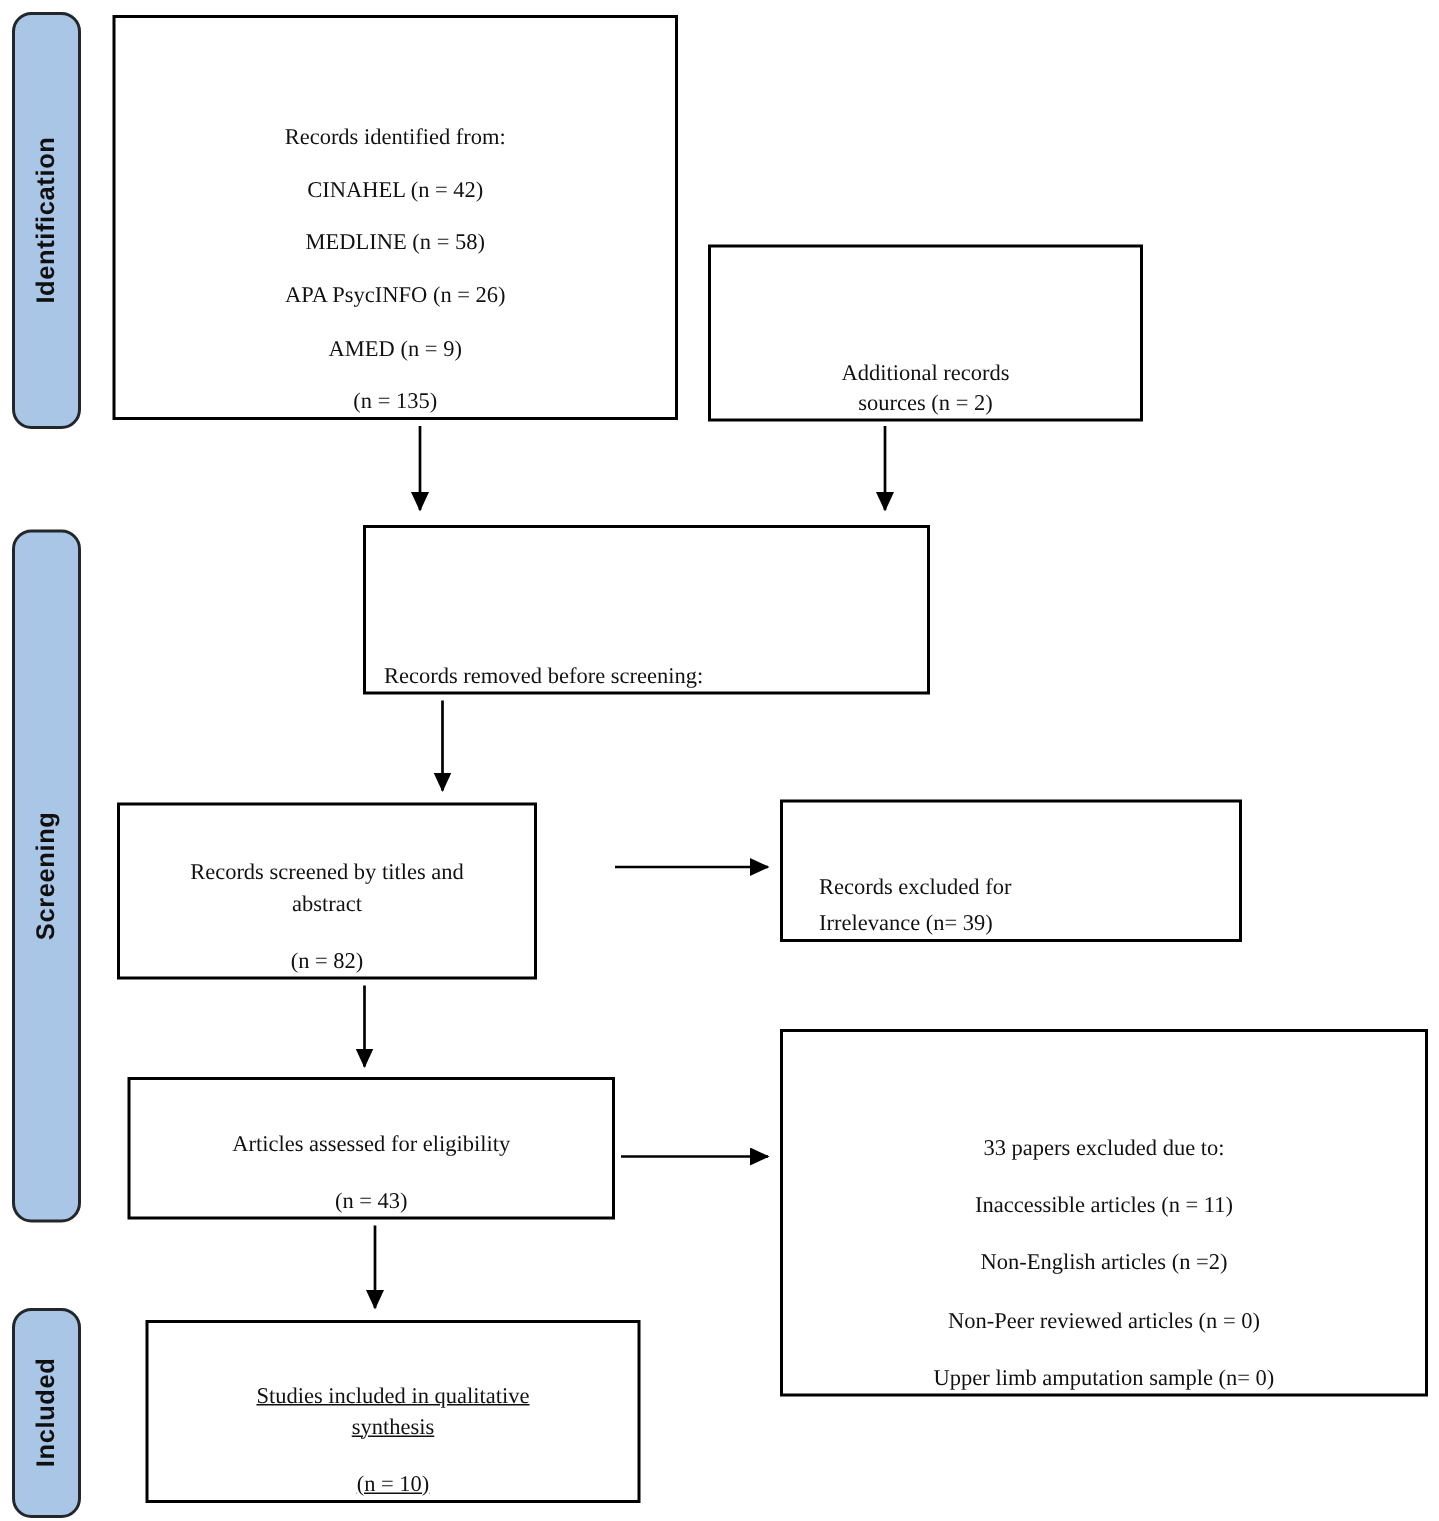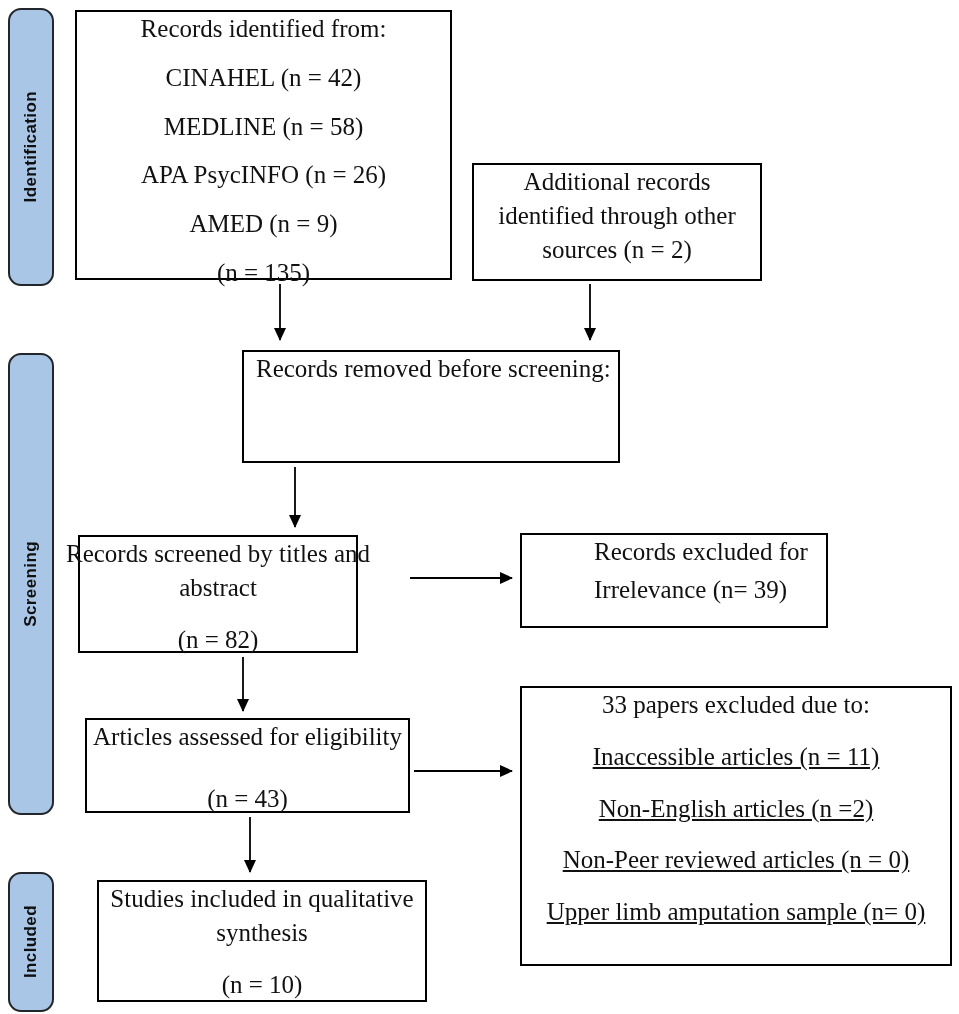--- a/index.html
+++ b/index.html
@@ -39,34 +39,34 @@
     letter-spacing: 0.4px;
     color: #101010;
     white-space: nowrap;
   }
   .box {
     position: absolute;
     background: #ffffff;
     border: 2px solid var(--box-border, #000000);
     display: flex;
     flex-direction: column;
-    justify-content: flex-start;
+    justify-content: flex-end;
     align-items: center;
     text-align: center;
-    font-size: 25px;
+    font-size: 15px;
     line-height: 1.35;
   }
   .box.left {
     align-items: flex-start;
     text-align: left;
   }
   .line { white-space: nowrap; }
   .gap1 > .line + .line { margin-top: 15px; }   
   .gap2 > .line + .line { margin-top: 14px; }   
-  .gap3 > .line + .line { margin-top: 18px; text-decoration: underline; }   
+  .gap3 > .line + .line { margin-top: 18px; }   
   .gap4 > .line + .line { margin-top: 4px; font-family: Liberation Serif, serif; }    
   .spaced { margin-top: 18px !important; }      
 </style>
 </head>
 <body>
 
 <div class="canvas">
 
   <svg class="arrows">
     <defs>
@@ -97,51 +97,50 @@
     <div class="line">Records identified from:</div>
     <div class="line">CINAHEL (n = 42)</div>
     <div class="line">MEDLINE (n = 58)</div>
     <div class="line">APA PsycINFO (n = 26)</div>
     <div class="line">AMED (n = 9)</div>
     <div class="line">(n = 135)</div>
   </div>
 
   <div class="box" style="left:472px; top:163px; width:290px; height:118px;">
     <div class="line">Additional records</div>
-    <div class="line">identified through other</div>
     <div class="line">sources (n = 2)</div>
   </div>
 
   <div class="box left gap2" style="left:242px; top:350px; width:378px; height:113px; padding-left:12px;">
     <div class="line">Records removed before screening:</div>
   </div>
 
   <div class="box" style="left:78px; top:535px; width:280px; height:118px;">
     <div class="line">Records screened by titles and</div>
     <div class="line">abstract</div>
     <div class="line spaced">(n = 82)</div>
   </div>
 
-  <div class="box left gap4" style="left:520px; top:533px; width:308px; height:95px; padding-left:72px;">
+  <div class="box left gap4" style="left:520px; top:533px; width:308px; height:95px; padding-left:24px;">
     <div class="line">Records excluded for</div>
     <div class="line">Irrelevance (n= 39)</div>
   </div>
 
-  <div class="box" style="left:85px; top:718px; width:325px; height:95px;gap:10px;">
+  <div class="box" style="left:85px; top:718px; width:325px; height:95px;">
     <div class="line">Articles assessed for eligibility</div>
     <div class="line spaced">(n = 43)</div>
   </div>
 
-  <div class="box gap3" style="left:520px; top:686px; width:432px; height:280px;">
+  <div class="box gap3" style="left:520px; top:686px; width:432px; height:245px;">
     <div class="line">33 papers excluded due to:</div>
     <div class="line">Inaccessible articles (n = 11)</div>
     <div class="line">Non-English articles (n =2)</div>
     <div class="line">Non-Peer reviewed articles (n = 0)</div>
     <div class="line">Upper limb amputation sample (n= 0)</div>
   </div>
 
-  <div class="box" style="left:97px; top:880px; width:330px; height:122px;">
+  <div class="box" style="left:97px; top:880px; width:330px; height:122px;text-decoration:underline;">
     <div class="line">Studies included in qualitative</div>
     <div class="line">synthesis</div>
     <div class="line spaced">(n = 10)</div>
   </div>
 
 </div>
 
 </body></html>

